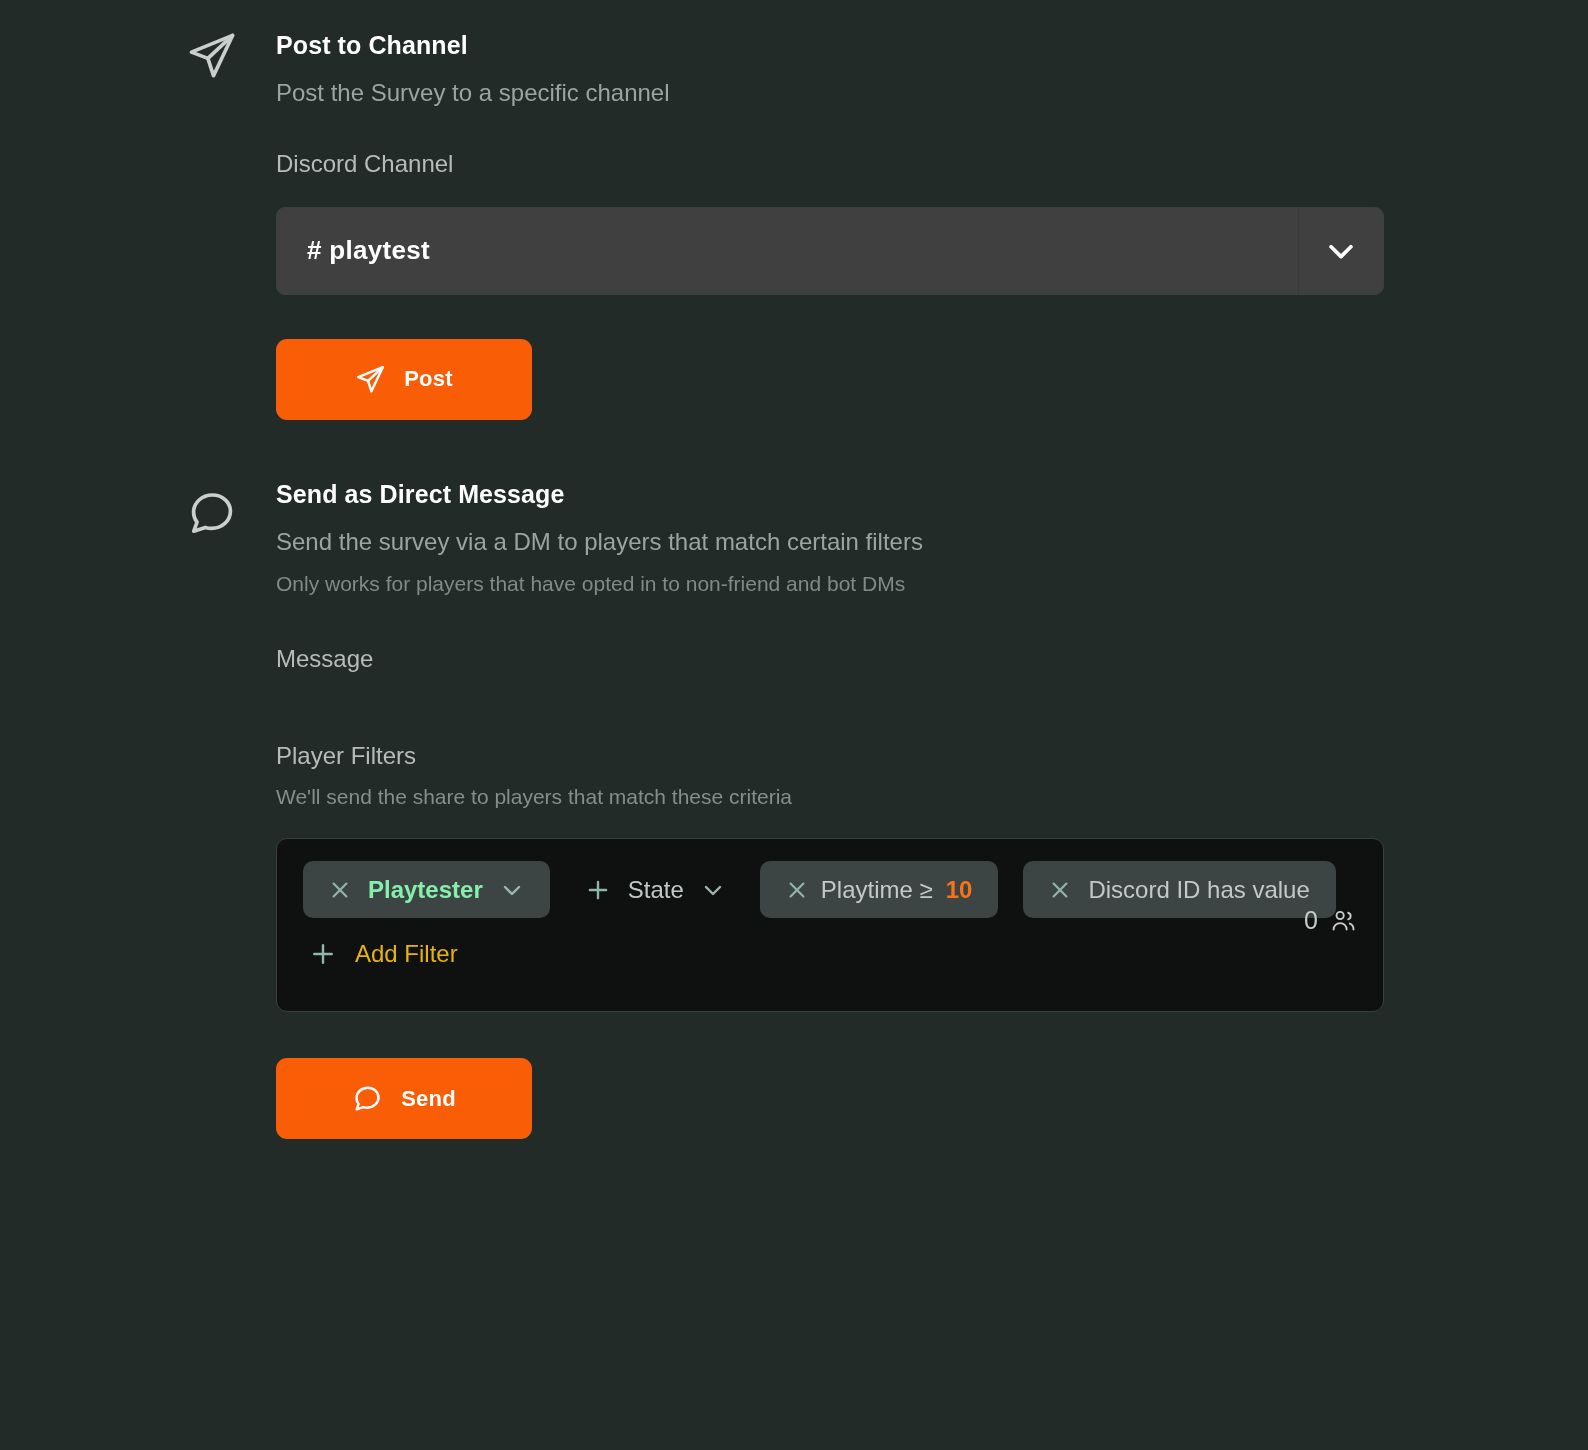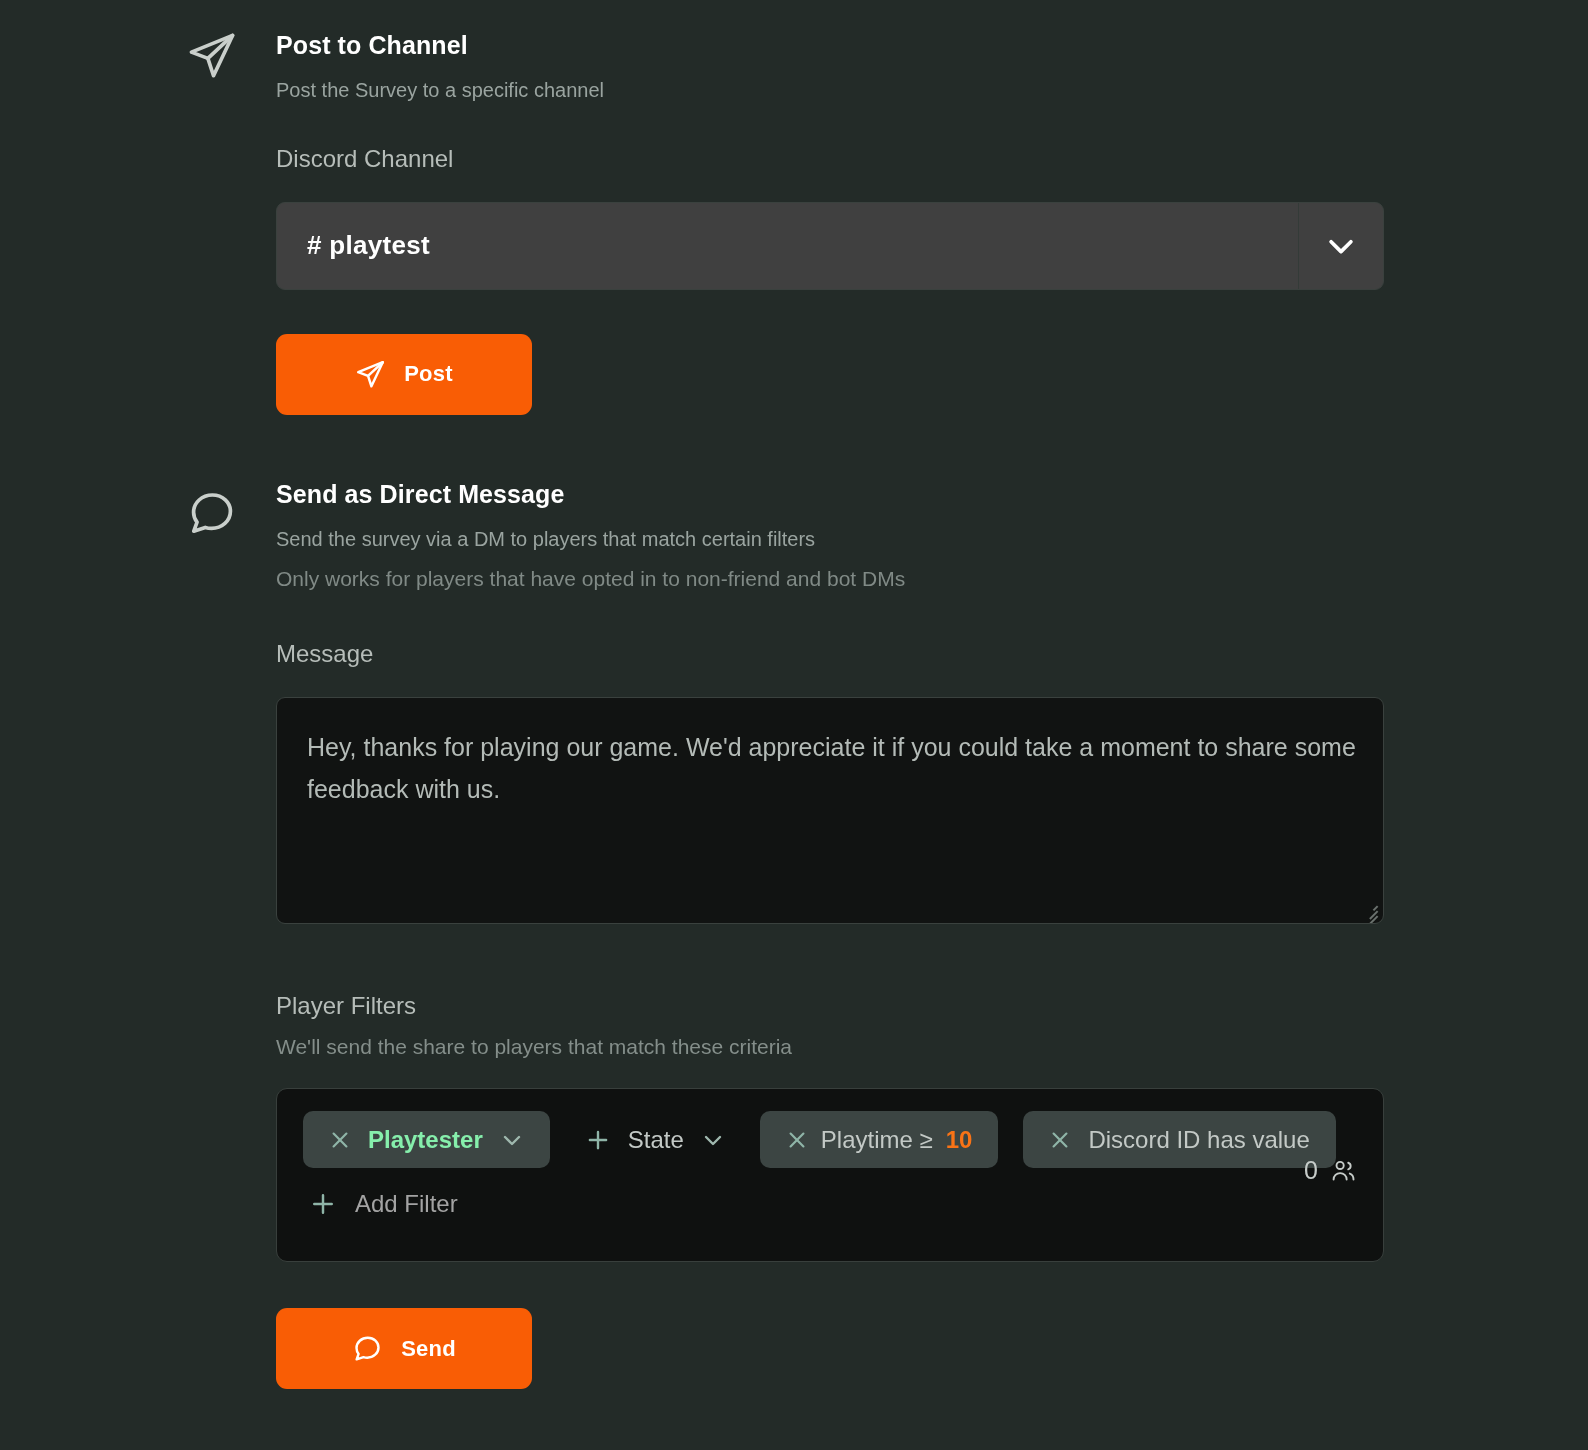--- a/index.html
+++ b/index.html
@@ -39,21 +39,21 @@
 
   .section-title {
     font-size: 25px;
     font-weight: 700;
     color: #ffffff;
     letter-spacing: 0.1px;
     line-height: 1.2;
   }
 
   .section-sub {
-    font-size: 20px;
+    font-size: 24px;
     color: #9aa4a0;
     margin-top: 18px;
     line-height: 1.25;
     font-weight: 400;
   }
 
   .section-sub2 {
     font-size: 21px;
     color: #808a86;
     margin-top: 14px;
@@ -209,21 +209,21 @@
   .chip-label-muted  { color: #c3c9c6; font-weight: 400; }
   .chip-label-num    { color: #f97316; font-weight: 700; }
 
   .add-filter {
     display: inline-flex;
     align-items: center;
     gap: 18px;
     margin-top: 22px;
     margin-left: 6px;
     font-size: 24px;
-    color: #a3a3a3;
+    color: #eab308;
     cursor: pointer;
   }
   .add-filter .af-plus { color: #8fb5a8; display: inline-flex; }
   .add-filter .af-plus svg { width: 28px; height: 28px; display: block; }
 
   .match-count {
     position: absolute;
     right: 26px;
     bottom: 76px;
     display: flex;
@@ -284,28 +284,20 @@
       </svg>
     </div>
 
     <div class="section-body">
       <div class="section-title">Send as Direct Message</div>
       <div class="section-sub">Send the survey via a DM to players that match certain filters</div>
       <div class="section-sub2">Only works for players that have opted in to non-friend and bot DMs</div>
 
       <div style="margin-top:48px;" class="field-label">Message</div>
 
-      <div style="margin-top:28px;" class="textarea-box">
-        <div class="textarea-text">Hey, thanks for playing our game. We'd appreciate it if you could take a moment to share some feedback with us.</div>
-        <span class="resize-grip">
-          <i class="l1"></i>
-            <i class="l2"></i>
-            <i class="l3"></i>
-        </span>
-      </div>
 
       <div style="margin-top:68px;" class="field-label">Player Filters</div>
       <div class="field-sub">We'll send the share to players that match these criteria</div>
 
       <div style="margin-top:28px;" class="filters-panel">
 
         <div class="chip-row">
 
           <div class="chip">
             <span class="chip-x">

